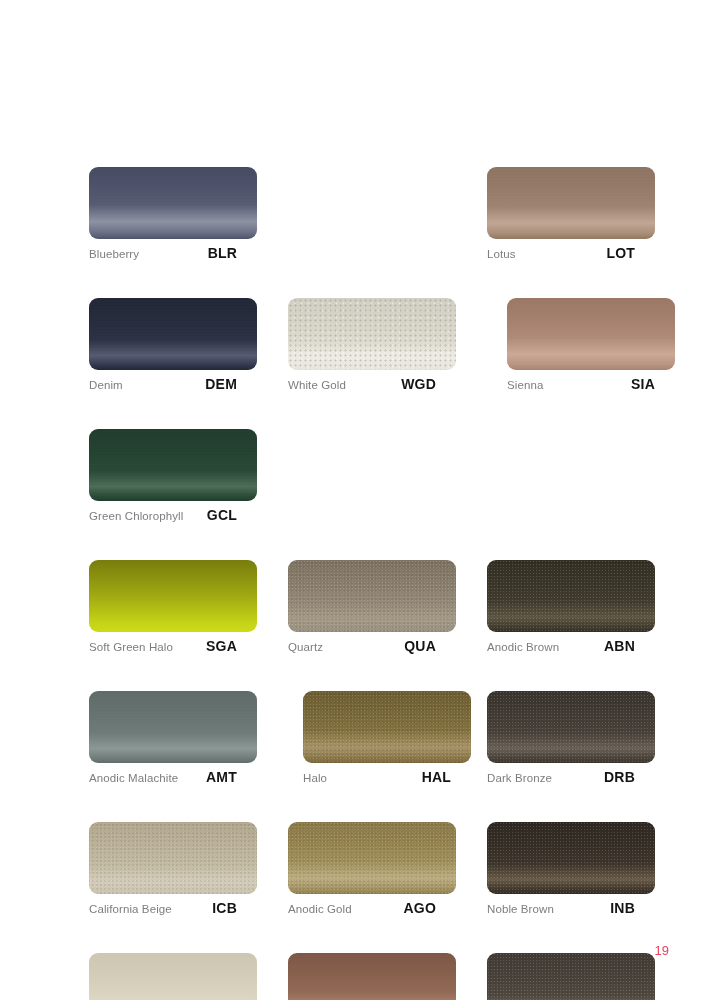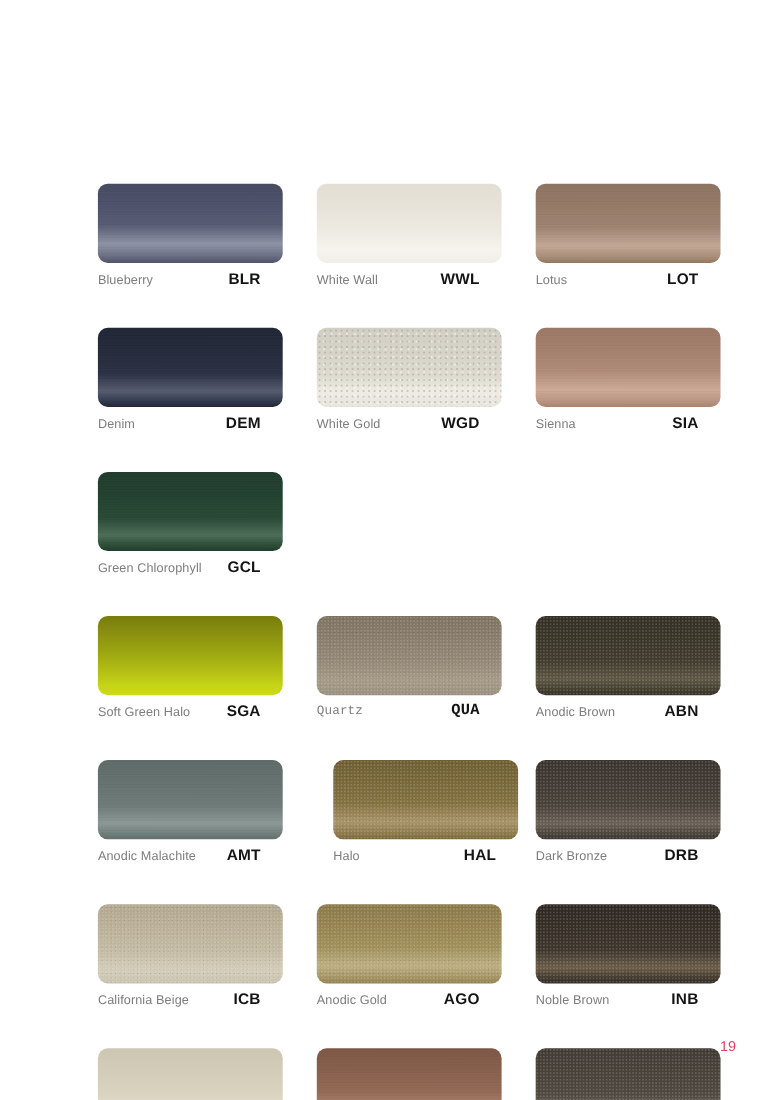--- a/index.html
+++ b/index.html
@@ -93,27 +93,20 @@
   <div id="swatch-grid">
       <div class="swatch-cell" style="grid-area: 1 / 1;">
         <div class="swatch-chip" style="background: linear-gradient(rgb(69, 74, 97) 0%, rgb(75, 80, 105) 22%, rgb(86, 91, 115) 52%, rgb(142, 147, 166) 76%, rgb(110, 114, 136) 90%, rgb(78, 83, 106) 100%);">
           <div class="chip-tex" style="background-image: repeating-linear-gradient(rgba(255, 255, 255, 0.035) 0px, rgba(0, 0, 0, 0.035) 1px, rgba(255, 255, 255, 0.024) 2px); background-size: 100% 3px;"></div>
         </div>
         <div class="swatch-caption">
           <span class="swatch-name">Blueberry</span>
           <span class="swatch-code">BLR</span>
         </div>
       </div>
-      <div class="swatch-cell" style="grid-area: 1 / 3;">
-        <div class="swatch-chip" style="background: linear-gradient(rgb(226, 222, 211) 0%, rgb(231, 227, 217) 30%, rgb(238, 235, 227) 62%, rgb(246, 244, 239) 84%, rgb(241, 238, 231) 100%);"></div>
-        <div class="swatch-caption">
-          <span class="swatch-name">White Wall</span>
-          <span class="swatch-code">WWL</span>
-        </div>
-      </div>
       <div class="swatch-cell" style="grid-area: 1 / 5;">
         <div class="swatch-chip" style="background: linear-gradient(rgb(142, 116, 98) 0%, rgb(149, 121, 102) 25%, rgb(160, 132, 114) 55%, rgb(195, 168, 149) 78%, rgb(171, 144, 121) 92%, rgb(147, 120, 95) 100%);">
           <div class="chip-tex" style="background-image: repeating-linear-gradient(rgba(255, 255, 255, 0.035) 0px, rgba(0, 0, 0, 0.035) 1px, rgba(255, 255, 255, 0.024) 2px); background-size: 100% 3px;"></div>
         </div>
         <div class="swatch-caption">
           <span class="swatch-name">Lotus</span>
           <span class="swatch-code">LOT</span>
         </div>
       </div>
       <div class="swatch-cell" style="grid-area: 2 / 3;">
@@ -127,21 +120,21 @@
       </div>
       <div class="swatch-cell" style="grid-area: 2 / 1;">
         <div class="swatch-chip" style="background: linear-gradient(rgb(31, 37, 53) 0%, rgb(35, 41, 57) 28%, rgb(42, 48, 68) 58%, rgb(85, 91, 112) 80%, rgb(51, 57, 80) 92%, rgb(30, 36, 51) 100%);">
           <div class="chip-tex" style="background-image: repeating-linear-gradient(rgba(255, 255, 255, 0.035) 0px, rgba(0, 0, 0, 0.035) 1px, rgba(255, 255, 255, 0.024) 2px); background-size: 100% 3px;"></div>
         </div>
         <div class="swatch-caption">
           <span class="swatch-name">Denim</span>
           <span class="swatch-code">DEM</span>
         </div>
       </div>
-      <div class="swatch-cell" style="grid-area: 2 / 5;">
+      <div class="swatch-cell" style="grid-area: 2 / 5; margin-left: 20px;">
         <div class="swatch-chip" style="background: linear-gradient(rgb(157, 120, 102) 0%, rgb(164, 127, 109) 25%, rgb(176, 139, 120) 55%, rgb(207, 171, 151) 78%, rgb(187, 151, 131) 92%, rgb(168, 133, 113) 100%);">
           <div class="chip-tex" style="background-image: repeating-linear-gradient(rgba(255, 255, 255, 0.035) 0px, rgba(0, 0, 0, 0.035) 1px, rgba(255, 255, 255, 0.024) 2px); background-size: 100% 3px;"></div>
         </div>
         <div class="swatch-caption">
           <span class="swatch-name">Sienna</span>
           <span class="swatch-code">SIA</span>
         </div>
       </div>
       <div class="swatch-cell" style="grid-area: 3 / 1;">
         <div class="swatch-chip" style="background: linear-gradient(rgb(30, 59, 43) 0%, rgb(33, 64, 47) 28%, rgb(39, 72, 52) 58%, rgb(77, 109, 88) 80%, rgb(44, 77, 56) 92%, rgb(29, 58, 42) 100%);">
@@ -152,21 +145,21 @@
           <span class="swatch-code">GCL</span>
         </div>
       </div>
       <div class="swatch-cell" style="grid-area: 4 / 1;">
         <div class="swatch-chip" style="background: linear-gradient(rgb(120, 125, 12) 0%, rgb(138, 144, 15) 22%, rgb(155, 165, 18) 45%, rgb(180, 191, 20) 70%, rgb(198, 212, 23) 88%, rgb(204, 218, 25) 100%);"></div>
         <div class="swatch-caption">
           <span class="swatch-name">Soft Green Halo</span>
           <span class="swatch-code">SGA</span>
         </div>
       </div>
-      <div class="swatch-cell" style="grid-area: 4 / 3; font-family: Liberation Mono, monospace;">
+      <div class="swatch-cell" style="grid-area: 4 / 3;">
         <div class="swatch-chip" style="background: linear-gradient(rgb(126, 115, 98) 0%, rgb(137, 126, 108) 30%, rgb(148, 138, 119) 60%, rgb(164, 154, 134) 82%, rgb(154, 144, 128) 100%);">
           <div class="chip-tex" style="background-image: radial-gradient(rgba(255, 255, 255, 0.16) 0.6px, transparent 0.8px), radial-gradient(rgba(0, 0, 0, 0.16) 0.6px, transparent 0.8px); background-size: 3px 3px, 4px 4px; background-position: 0px 0px, 2px 1px;"></div>
         </div>
         <div class="swatch-caption">
           <span class="swatch-name">Quartz</span>
           <span class="swatch-code">QUA</span>
         </div>
       </div>
       <div class="swatch-cell" style="grid-area: 4 / 5;">
         <div class="swatch-chip" style="background: linear-gradient(rgb(51, 47, 36) 0%, rgb(57, 53, 40) 28%, rgb(65, 60, 46) 58%, rgb(94, 87, 68) 80%, rgb(68, 63, 48) 92%, rgb(52, 48, 37) 100%);">

